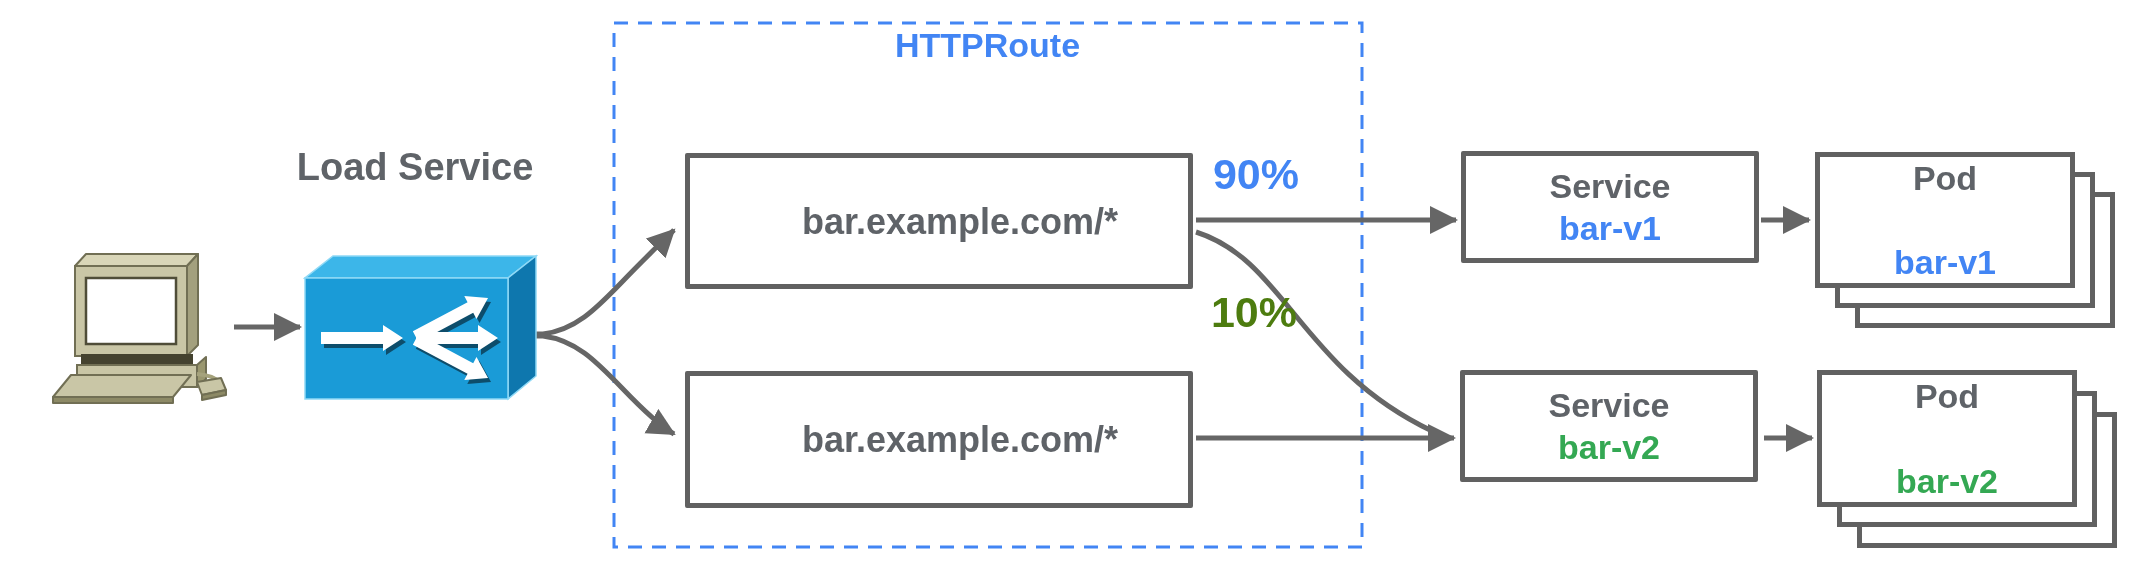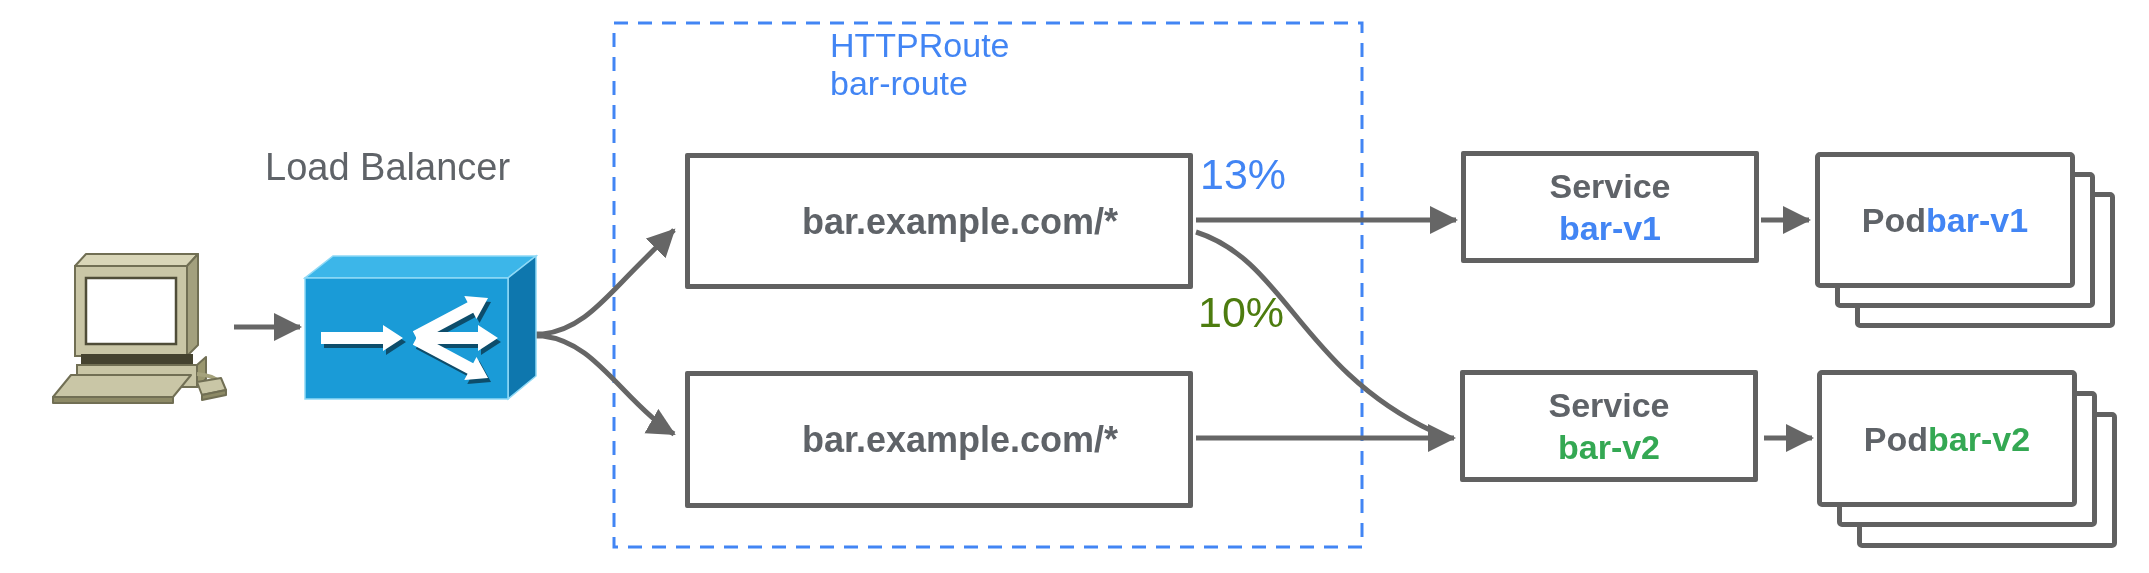--- a/index.html
+++ b/index.html
@@ -12,25 +12,25 @@
   .node{
     box-sizing:border-box;background:#ffffff;border:5px solid #616161;border-radius:2px;
     display:flex;flex-direction:column;align-items:center;justify-content:center;
     font-weight:bold;color:#5f6368;text-align:center;
   }
   .route-box{width:508px;height:137px;font-size:36px;line-height:45px;padding-left:42px;}
   .svc-box{width:298px;height:112px;font-size:34px;line-height:42px;}
   .pod-stack{width:300px;height:178px;}
   .pod-card{
     position:absolute;box-sizing:border-box;width:260px;height:136px;background:#fff;
-    border:5px solid #616161;border-radius:5px;
-    display:flex;align-items:center;justify-content:center;
+    border:5px solid #616161;border-radius:0;
+    display:flex;flex-direction:column;align-items:center;justify-content:space-between;
     font-weight:bold;color:#5f6368;font-size:34px;line-height:42px;text-align:center;
   }
-  .lbl{font-weight:normal;text-align:left;}
+  .lbl{font-weight:bold;text-align:center;}
   #lb-label{left:265px;top:146px;width:300px;font-size:38px;color:#5f6368;}
   #group-title{left:830px;top:26px;width:315px;font-size:34px;line-height:38px;color:#4285f4;}
   .weight{width:112px;font-size:43px;}
   #weight-90{left:1200px;top:150px;}
   #weight-10{left:1198px;top:288px;}
 </style>
 </head>
 <body>
 
 <div id="canvas">
@@ -94,35 +94,34 @@
     </g>
 
     <g fill="#ffffff">
       <polygon points="18,79 80,79 80,72 100,85 80,98 80,91 18,91"></polygon>
       <polygon points="113,79 175,79 175,72 195,85 175,98 175,91 113,91"></polygon>
       <polygon points="113,79 175,79 175,72 195,85 175,98 175,91 113,91" transform="rotate(-28 110 85)"></polygon>
       <polygon points="113,79 175,79 175,72 195,85 175,98 175,91 113,91" transform="rotate(28 110 85)"></polygon>
     </g>
   </svg>
 
-  <div class="abs lbl" id="lb-label">Load Balancer</div>
+  <div class="abs lbl" id="lb-label">Load Service</div>
 
   <div class="abs lbl" id="group-title">
     <div>HTTPRoute</div>
-    <div>bar-route</div>
   </div>
 
   <div class="abs node route-box" style="left:685px;top:153px;height:136px">
     <div>bar.example.com/*</div>
   </div>
   <div class="abs node route-box" style="left:685px;top:371px">
     <div>bar.example.com/*</div>
   </div>
 
-  <div class="abs lbl weight" id="weight-90" style="color: rgb(66, 133, 244);">13%</div>
+  <div class="abs lbl weight" id="weight-90" style="color: rgb(66, 133, 244);">90%</div>
   <div class="abs lbl weight" id="weight-10" style="color: #4d7c0f;">10%</div>
 
   <div class="abs node svc-box" style="left:1461px;top:151px">
     <div>Service</div>
     <div style="color: rgb(66, 133, 244);">bar-v1</div>
   </div>
   <div class="abs node svc-box" style="left:1460px;top:370px">
     <div>Service</div>
     <div style="color: rgb(52, 168, 83);">bar-v2</div>
   </div>

